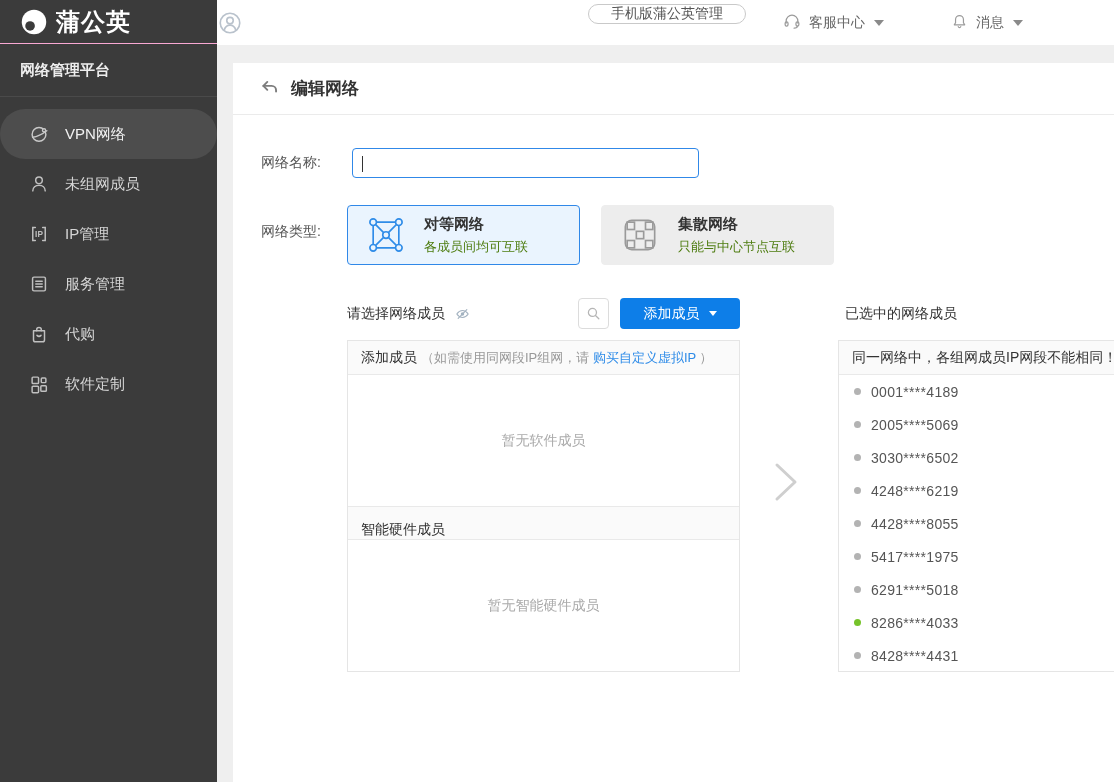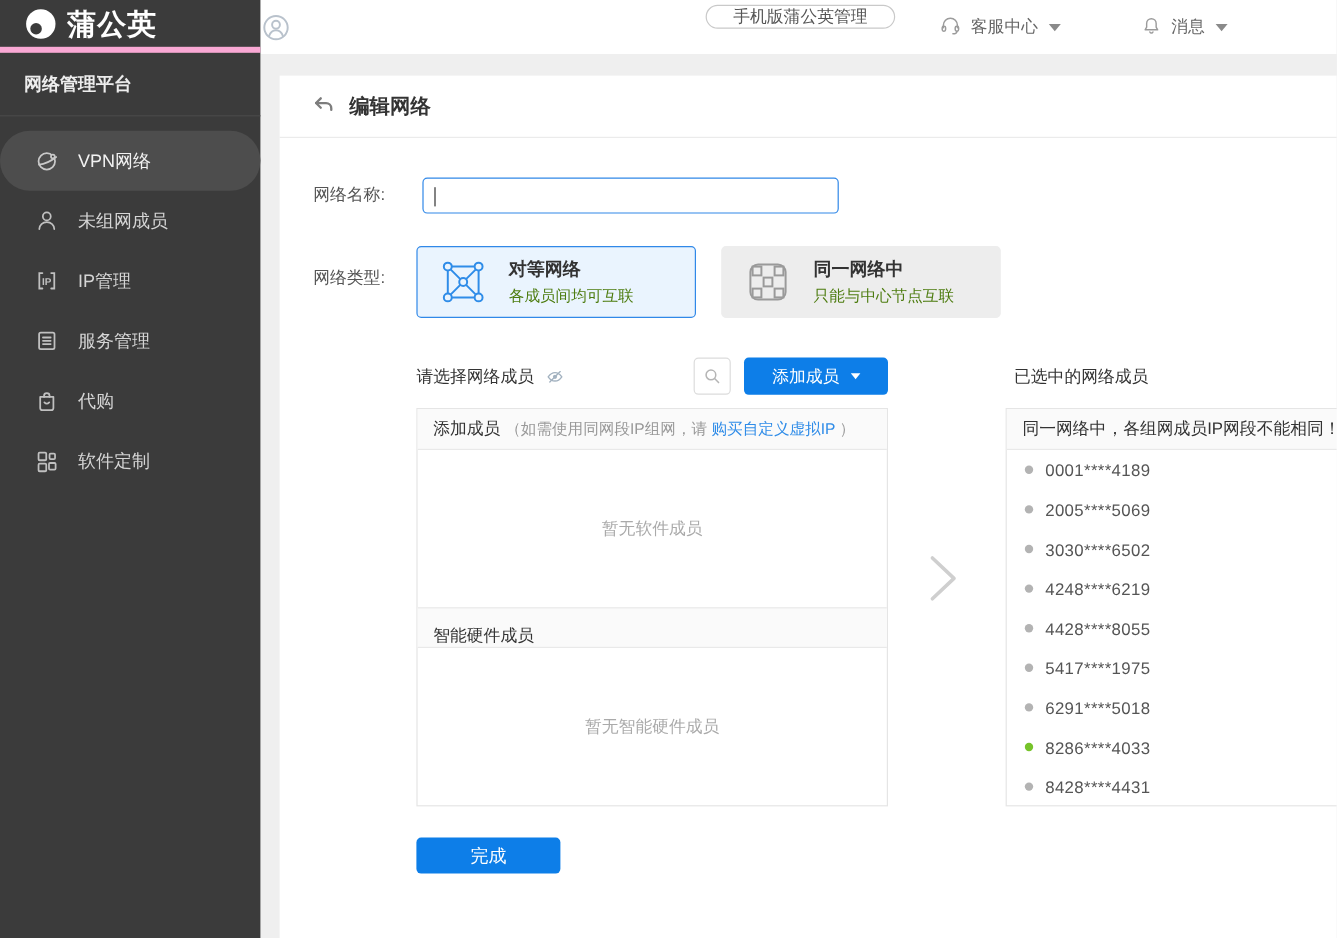--- a/index.html
+++ b/index.html
@@ -5,21 +5,21 @@
   * { margin:0; padding:0; box-sizing:border-box; }
   html,body { background:#efefef; }
   .page {
     position:relative; width:1114px; height:782px; overflow:hidden;
     background:#efefef;
     font-family:"Liberation Sans","DejaVu Sans",sans-serif;
     color:#333;
   }
   
   .sidebar { position:absolute; left:0; top:0; width:217px; height:782px; background:#3b3b3b; z-index:5; }
-  .logo-row { height:44px; display:flex; align-items:center; padding-left:20px; border-bottom:5px solid #f9a8d4; }
+  .logo-row { height:44px; display:flex; align-items:center; padding-left:20px; border-bottom:1px solid #f9a8d4; }
   .logo-mark { width:28px; height:28px; margin-right:8px; flex:0 0 auto; }
   .logo-text { font-size:24px; font-weight:700; color:#fff; letter-spacing:1px; }
   .platform-row { height:53px; display:flex; align-items:center; padding-left:20px; border-bottom:1px solid #4a4a4a; font-size:15px; font-weight:600; color:#ededed; }
   .menu { margin-top:12px; }
   .menu-item { height:50px; display:flex; align-items:center; padding-left:28px; gap:15px; font-size:15px; color:#d5d5d5; cursor:pointer; }
   .menu-item.active { background:#4d4d4d; color:#f2f2f2;border-radius:25px; }
   .menu-item .micon { width:22px; height:22px; display:flex; align-items:center; justify-content:center; }
   .menu-item svg { display:block; }
   
   .topbar { position:absolute; left:217px; top:0; width:897px; height:45px; background:#fff; z-index:4; }
@@ -222,21 +222,21 @@
           <rect x="8" y="8" width="32" height="32" rx="7"></rect>
           <rect x="10" y="10" width="8" height="8" fill="#ededed"></rect>
             <rect x="30" y="10" width="8" height="8" fill="#ededed"></rect>
           <rect x="10" y="30" width="8" height="8" fill="#ededed"></rect>
             <rect x="30" y="30" width="8" height="8" fill="#ededed"></rect>
           <path d="M20 24 h8 M24 20 v8"></path>
           <rect x="20" y="20" width="8" height="8" fill="#ededed"></rect>
         </svg>
       </span>
       <span class="ttext">
-        <div class="type-title">同一网络中</div>
+        <div class="type-title">集散网络</div>
         <div class="type-desc">只能与中心节点互联</div>
       </span>
     </div>
 
     <div class="picker-label-row">
       <span>请选择网络成员</span>
       <span class="eye-icon">
         <svg viewBox="0 0 24 24" width="19" height="16" fill="none" stroke="#a3b2c0" stroke-width="1.7" stroke-linecap="round">
             <path d="M3.5 12c2.4-3.5 5.3-5.3 8.5-5.3s6.1 1.8 8.5 5.3c-2.4 3.5-5.3 5.3-8.5 5.3S5.9 15.5 3.5 12z"></path>
             <circle cx="12" cy="12" r="2.6" fill="#a3b2c0" stroke="none"></circle>
@@ -311,15 +311,14 @@
     <span class="status-dot online"></span>
     <span class="member-id">8286****4033</span>
   </div>
           <div class="member-row">
     <span class="status-dot offline"></span>
     <span class="member-id">8428****4431</span>
   </div>
         </div>
     </div>
 
-    <button class="finish-btn">完成</button>
   </div>
 </div>
 
 </body></html>

